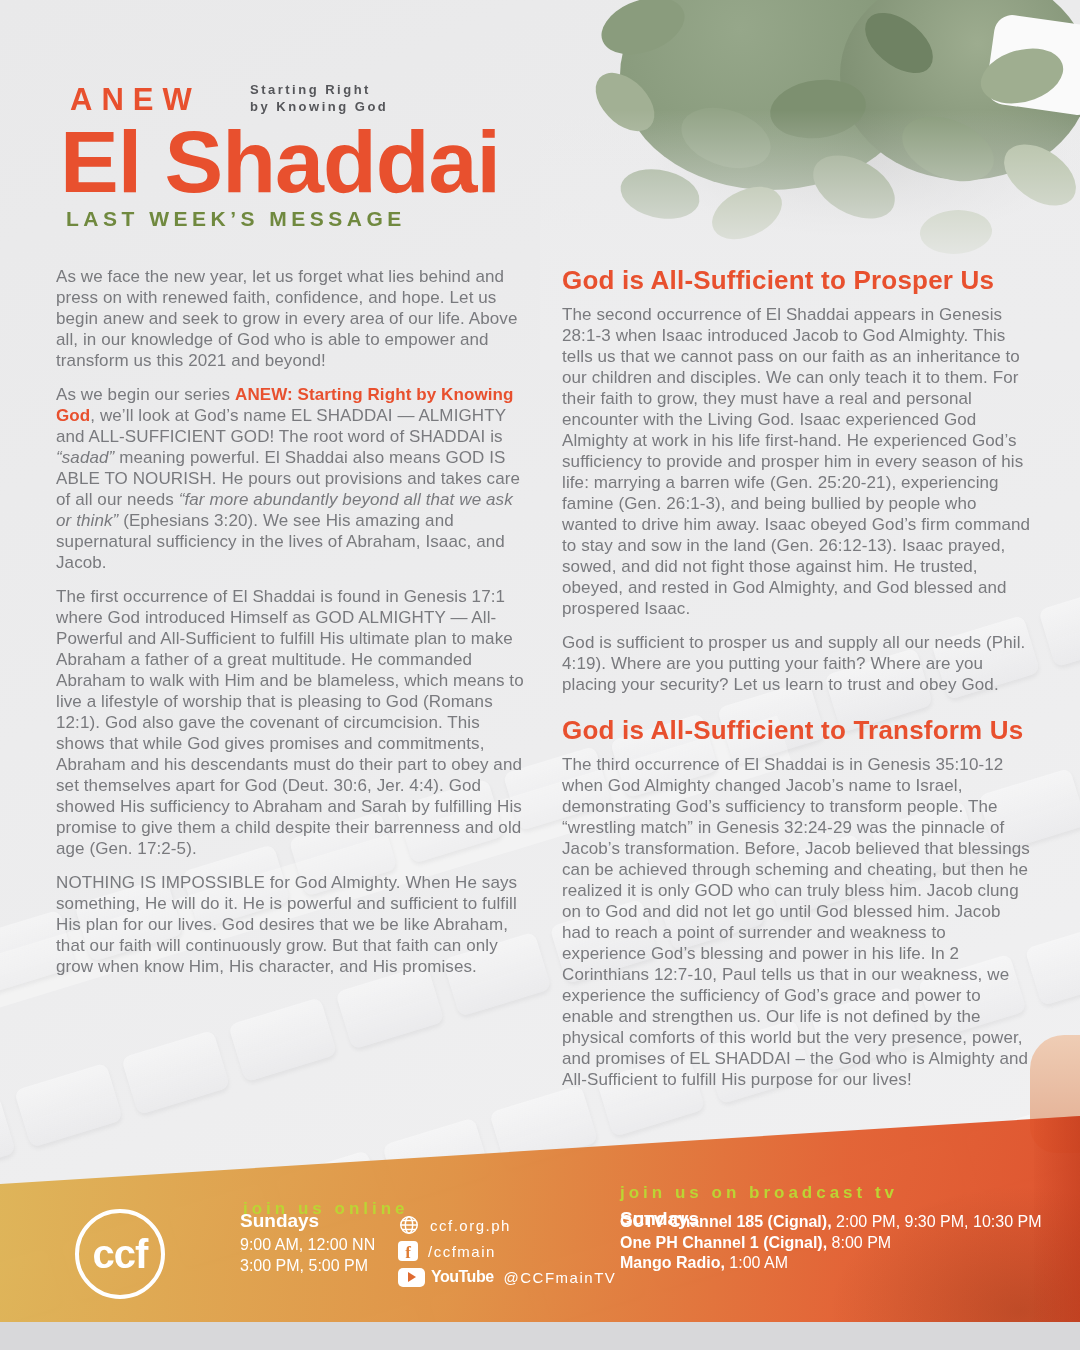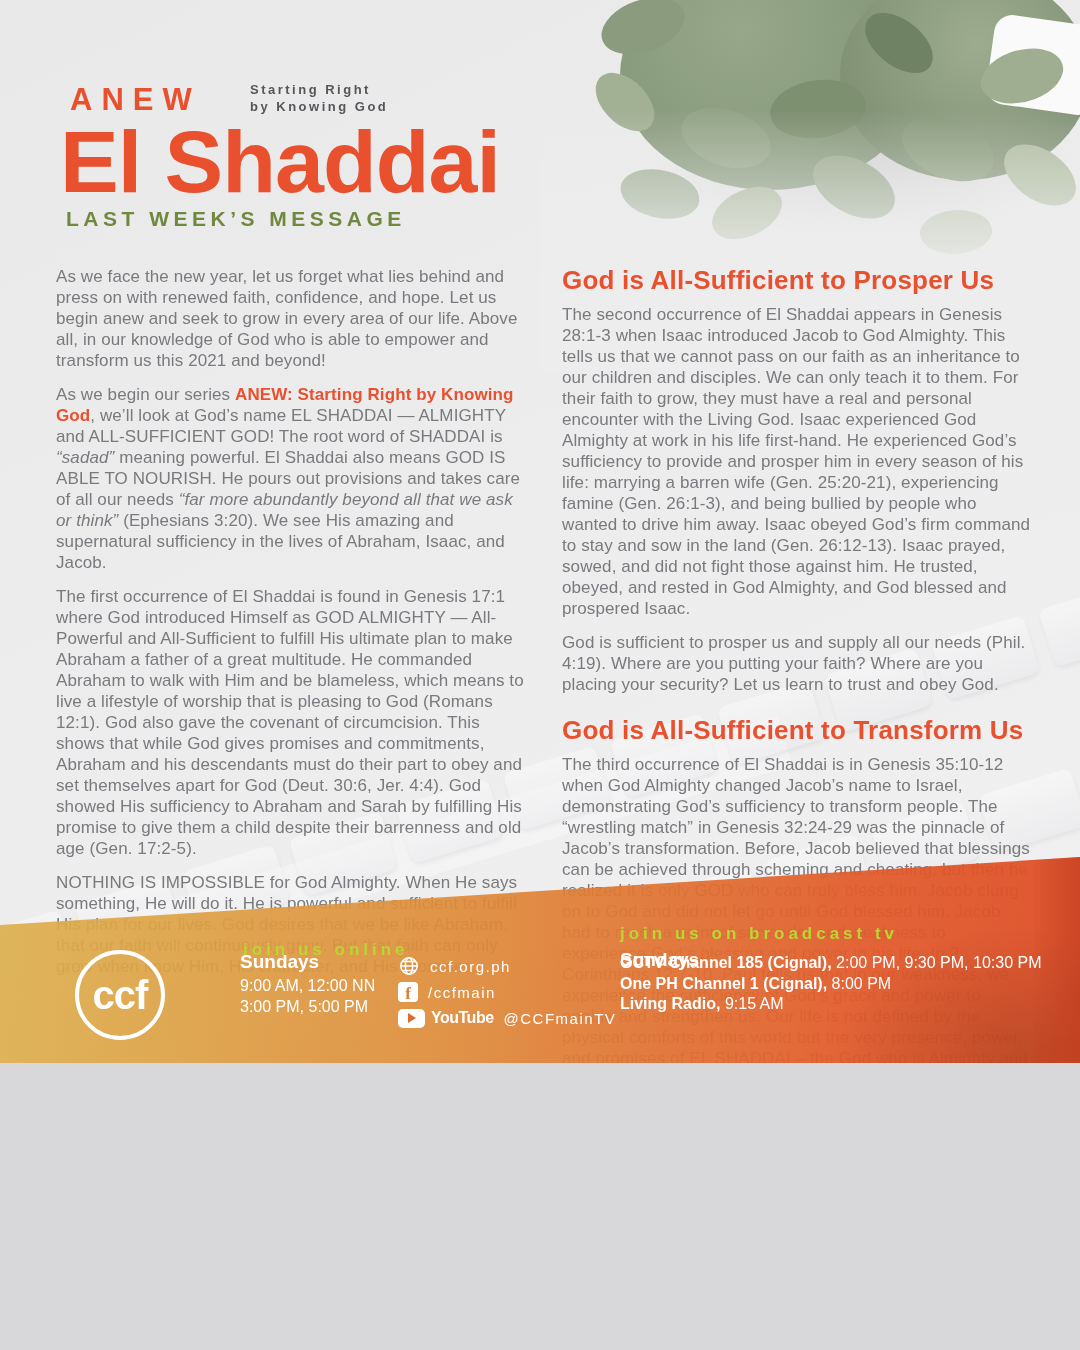--- a/index.html
+++ b/index.html
@@ -1,17 +1,17 @@
 <!DOCTYPE html>
 <html><head>
 <meta charset="utf-8">
 <style>
   html,body{margin:0;padding:0;background:#d8d8da;}
   .page{
-    position:relative;width:1080px;height:1063px;overflow:hidden;
+    position:relative;width:1080px;height:1322px;overflow:hidden;
     background:linear-gradient(155deg,#e9e9ea 0%,#ededee 55%,#f1f1f2 100%);
     font-family:"Liberation Sans",sans-serif;
   }
   
   .plant{position:absolute;left:560px;top:-40px;width:520px;height:400px;z-index:1;}
   .blob{position:absolute;border-radius:50%;}
   .leaf{position:absolute;border-radius:50% 60% 50% 60%;}
   .plant-fade{position:absolute;left:540px;top:110px;width:540px;height:260px;z-index:2;
     background:linear-gradient(180deg,rgba(237,237,238,0) 0%,rgba(237,237,238,.82) 55%,#ededee 95%);}
   .kb{position:absolute;left:-150px;top:965px;width:1500px;height:640px;z-index:1;
@@ -213,17 +213,17 @@
         <span class="yt-word">YouTube</span>
         <span class="txt">@CCFmainTV</span>
       </div>
     </div>
 
     <div class="f-head" style="left:620px;top:67px;">join us on broadcast tv</div>
     <div class="f-day" style="left:620px;top:92px;">Sundays</div>
     <div class="f-bc-lines">
       <div><b>GCTV Channel 185 (Cignal),</b><span> 2:00 PM, 9:30 PM, 10:30 PM</span></div>
       <div><b>One PH Channel 1 (Cignal),</b><span> 8:00 PM</span></div>
-      <div><b>Living Radio,</b><span> 9:15 AM</span></div>
+      <div><b>Mango Radio,</b><span> 1:00 AM</span></div>
     </div>
   </div>
 
 </div>
 
 </body></html>

